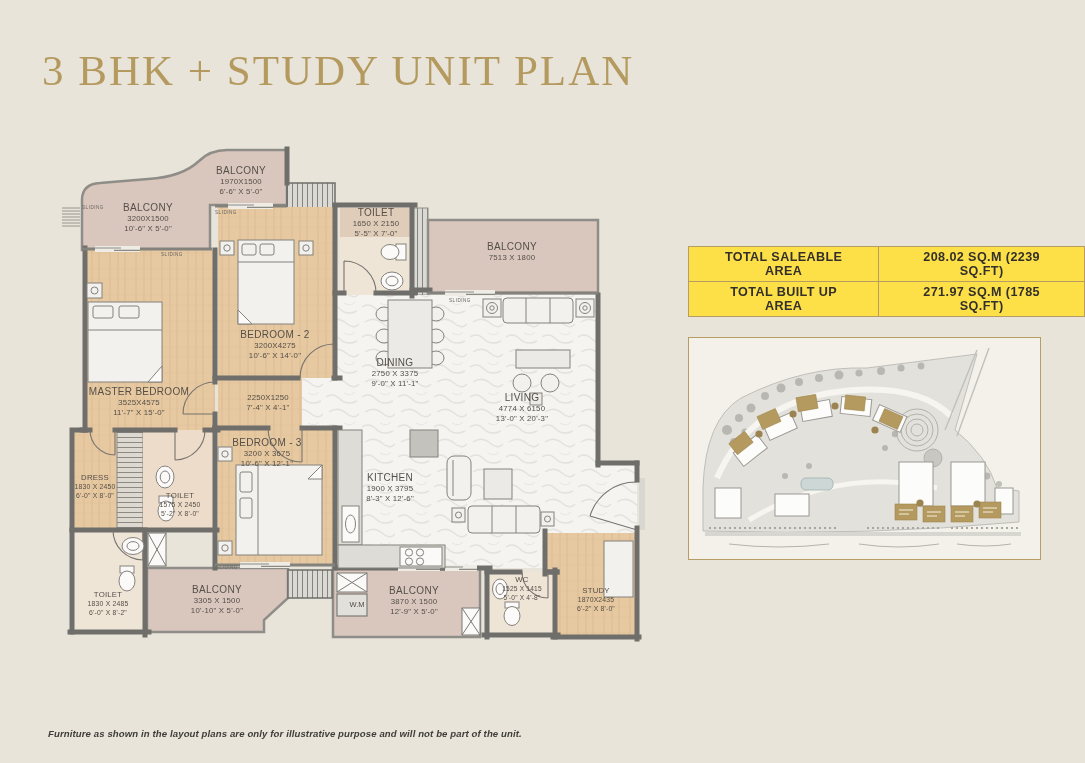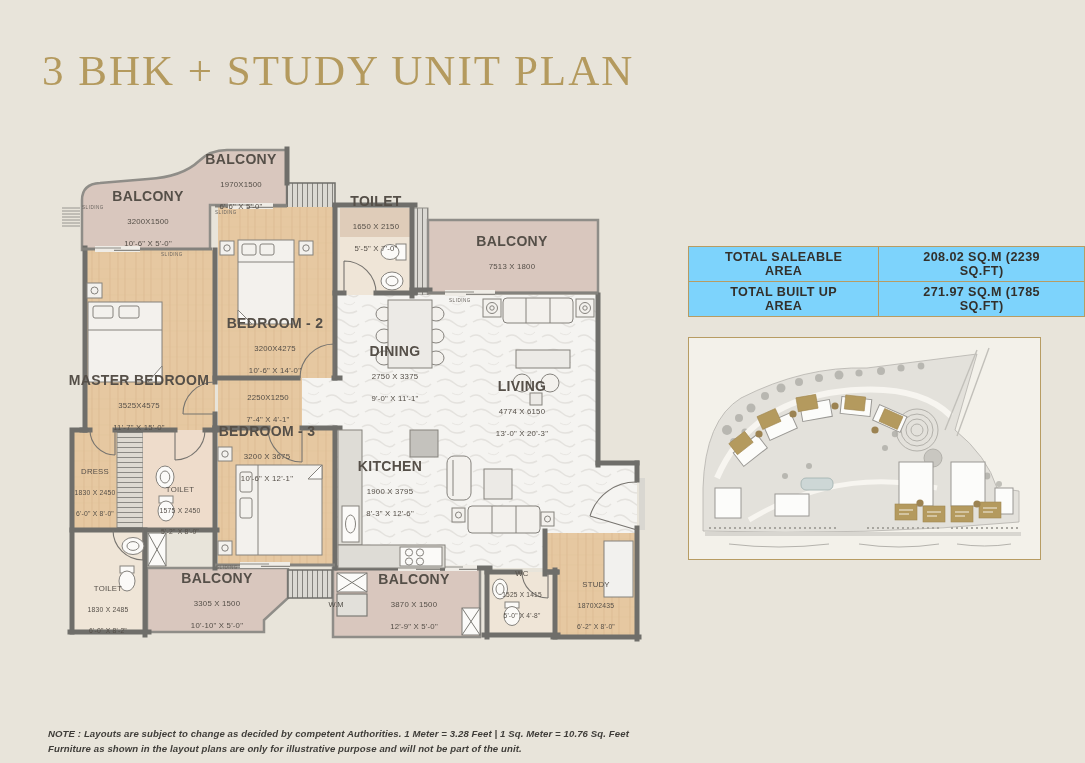--- a/index.html
+++ b/index.html
@@ -12,33 +12,33 @@
     font-family:"Liberation Serif",serif;font-weight:400;
     font-size:43px;letter-spacing:2px;color:#b49a5e;white-space:nowrap;
   }
   
   .plan-wrap{position:absolute;left:60px;top:130px;width:585px;height:515px;}
   .plan-wrap svg{position:absolute;left:0;top:0;}
   .rlabel{
     position:absolute;transform:translate(-50%,-50%);text-align:center;
     color:#554f48;white-space:nowrap;line-height:1.3;z-index:5;
   }
-  .rname{display:block;font-size:14px;letter-spacing:.3px;font-weight:bold;}
-  .rdim{display:block;font-size:7.8px;letter-spacing:.2px;margin-top:12px;}
+  .rname{display:block;font-size:10px;letter-spacing:.3px;}
+  .rdim{display:block;font-size:7.8px;letter-spacing:.2px;}
   .sliding{
     position:absolute;transform:translate(-50%,-50%);
     font-size:4.6px;letter-spacing:.5px;color:#6b6660;z-index:5;
   }
   .wm-label{font-size:7.5px;color:#4e4a44;}
   
   .area-table{
     position:absolute;left:688px;top:246px;border-collapse:collapse;
   }
   .area-table td{
-    border:1.3px solid #b79c63;background:#7dd3fc;color:#33302b;
+    border:1.3px solid #b79c63;background:#fde047;color:#33302b;
     font-size:12.6px;font-weight:700;letter-spacing:.4px;
     text-align:center;padding:3px 22px;height:18px;
   }
   .area-table td.lbl{width:150px;}
   .area-table td.val{width:168px;text-align:center;}
   
   .site-plan{
     position:absolute;left:688px;top:337px;width:353px;height:223px;
     background:#f3f1ea;border:1.5px solid #b79c63;box-sizing:border-box;
   }
@@ -441,21 +441,21 @@
   <div class="rlabel" style="left:462px;top:459px">
     <span class="rdim">WC</span>
     <span class="rdim" style="font-size:6.6px">1525 X 1415</span>
     <span class="rdim" style="font-size:6.6px">5'-0" X 4'-8"</span>
   </div>
   <div class="rlabel" style="left:536px;top:470px">
     <span class="rdim">STUDY</span>
     <span class="rdim" style="font-size:6.8px">1870X2435</span>
     <span class="rdim" style="font-size:6.8px">6'-2" X 8'-0"</span>
   </div>
-  <div class="rlabel wm-label" style="left:276px;top:475px">
+  <div class="rlabel wm-label" style="left:297px;top:475px">
     <span>W.M</span>
   </div>
 
   <div class="sliding" style="left:112px;top:124px">SLIDING</div>
   <div class="sliding" style="left:166px;top:82px">SLIDING</div>
   <div class="sliding" style="left:400px;top:170px">SLIDING</div>
   <div class="sliding" style="left:167px;top:437px">SLIDING</div>
   <div class="sliding" style="left:33px;top:77px">SLIDING</div>
 </div>
 
@@ -557,15 +557,14 @@
 
     <path d="M288,12 L256,92 M300,10 L268,98" stroke="#c2c0ba" stroke-width="1.4" fill="none"></path>
 
     <path d="M16,196 H332" stroke="#d8d6d0" stroke-width="4" fill="none"></path>
     <path d="M20,190 H150 M178,190 H250 M262,190 H330" stroke="#a8a6a0" stroke-width="2" stroke-dasharray="2 3" fill="none"></path>
     <path d="M40,206 Q90,212 140,206 M170,206 Q210,212 250,206 M268,206 Q296,210 322,206" stroke="#b5b3ad" stroke-width="1" fill="none"></path>
   </svg>
 </div>
 
 <div class="note">
-  <span>NOTE : Layouts are subject to change as decided by competent Authorities. 1 Meter = 3.28 Feet | 1 Sq. Meter = 10.76 Sq. Feet</span>
   <span>Furniture as shown in the layout plans are only for illustrative purpose and will not be part of the unit.</span>
 </div>
 
 </body></html>

